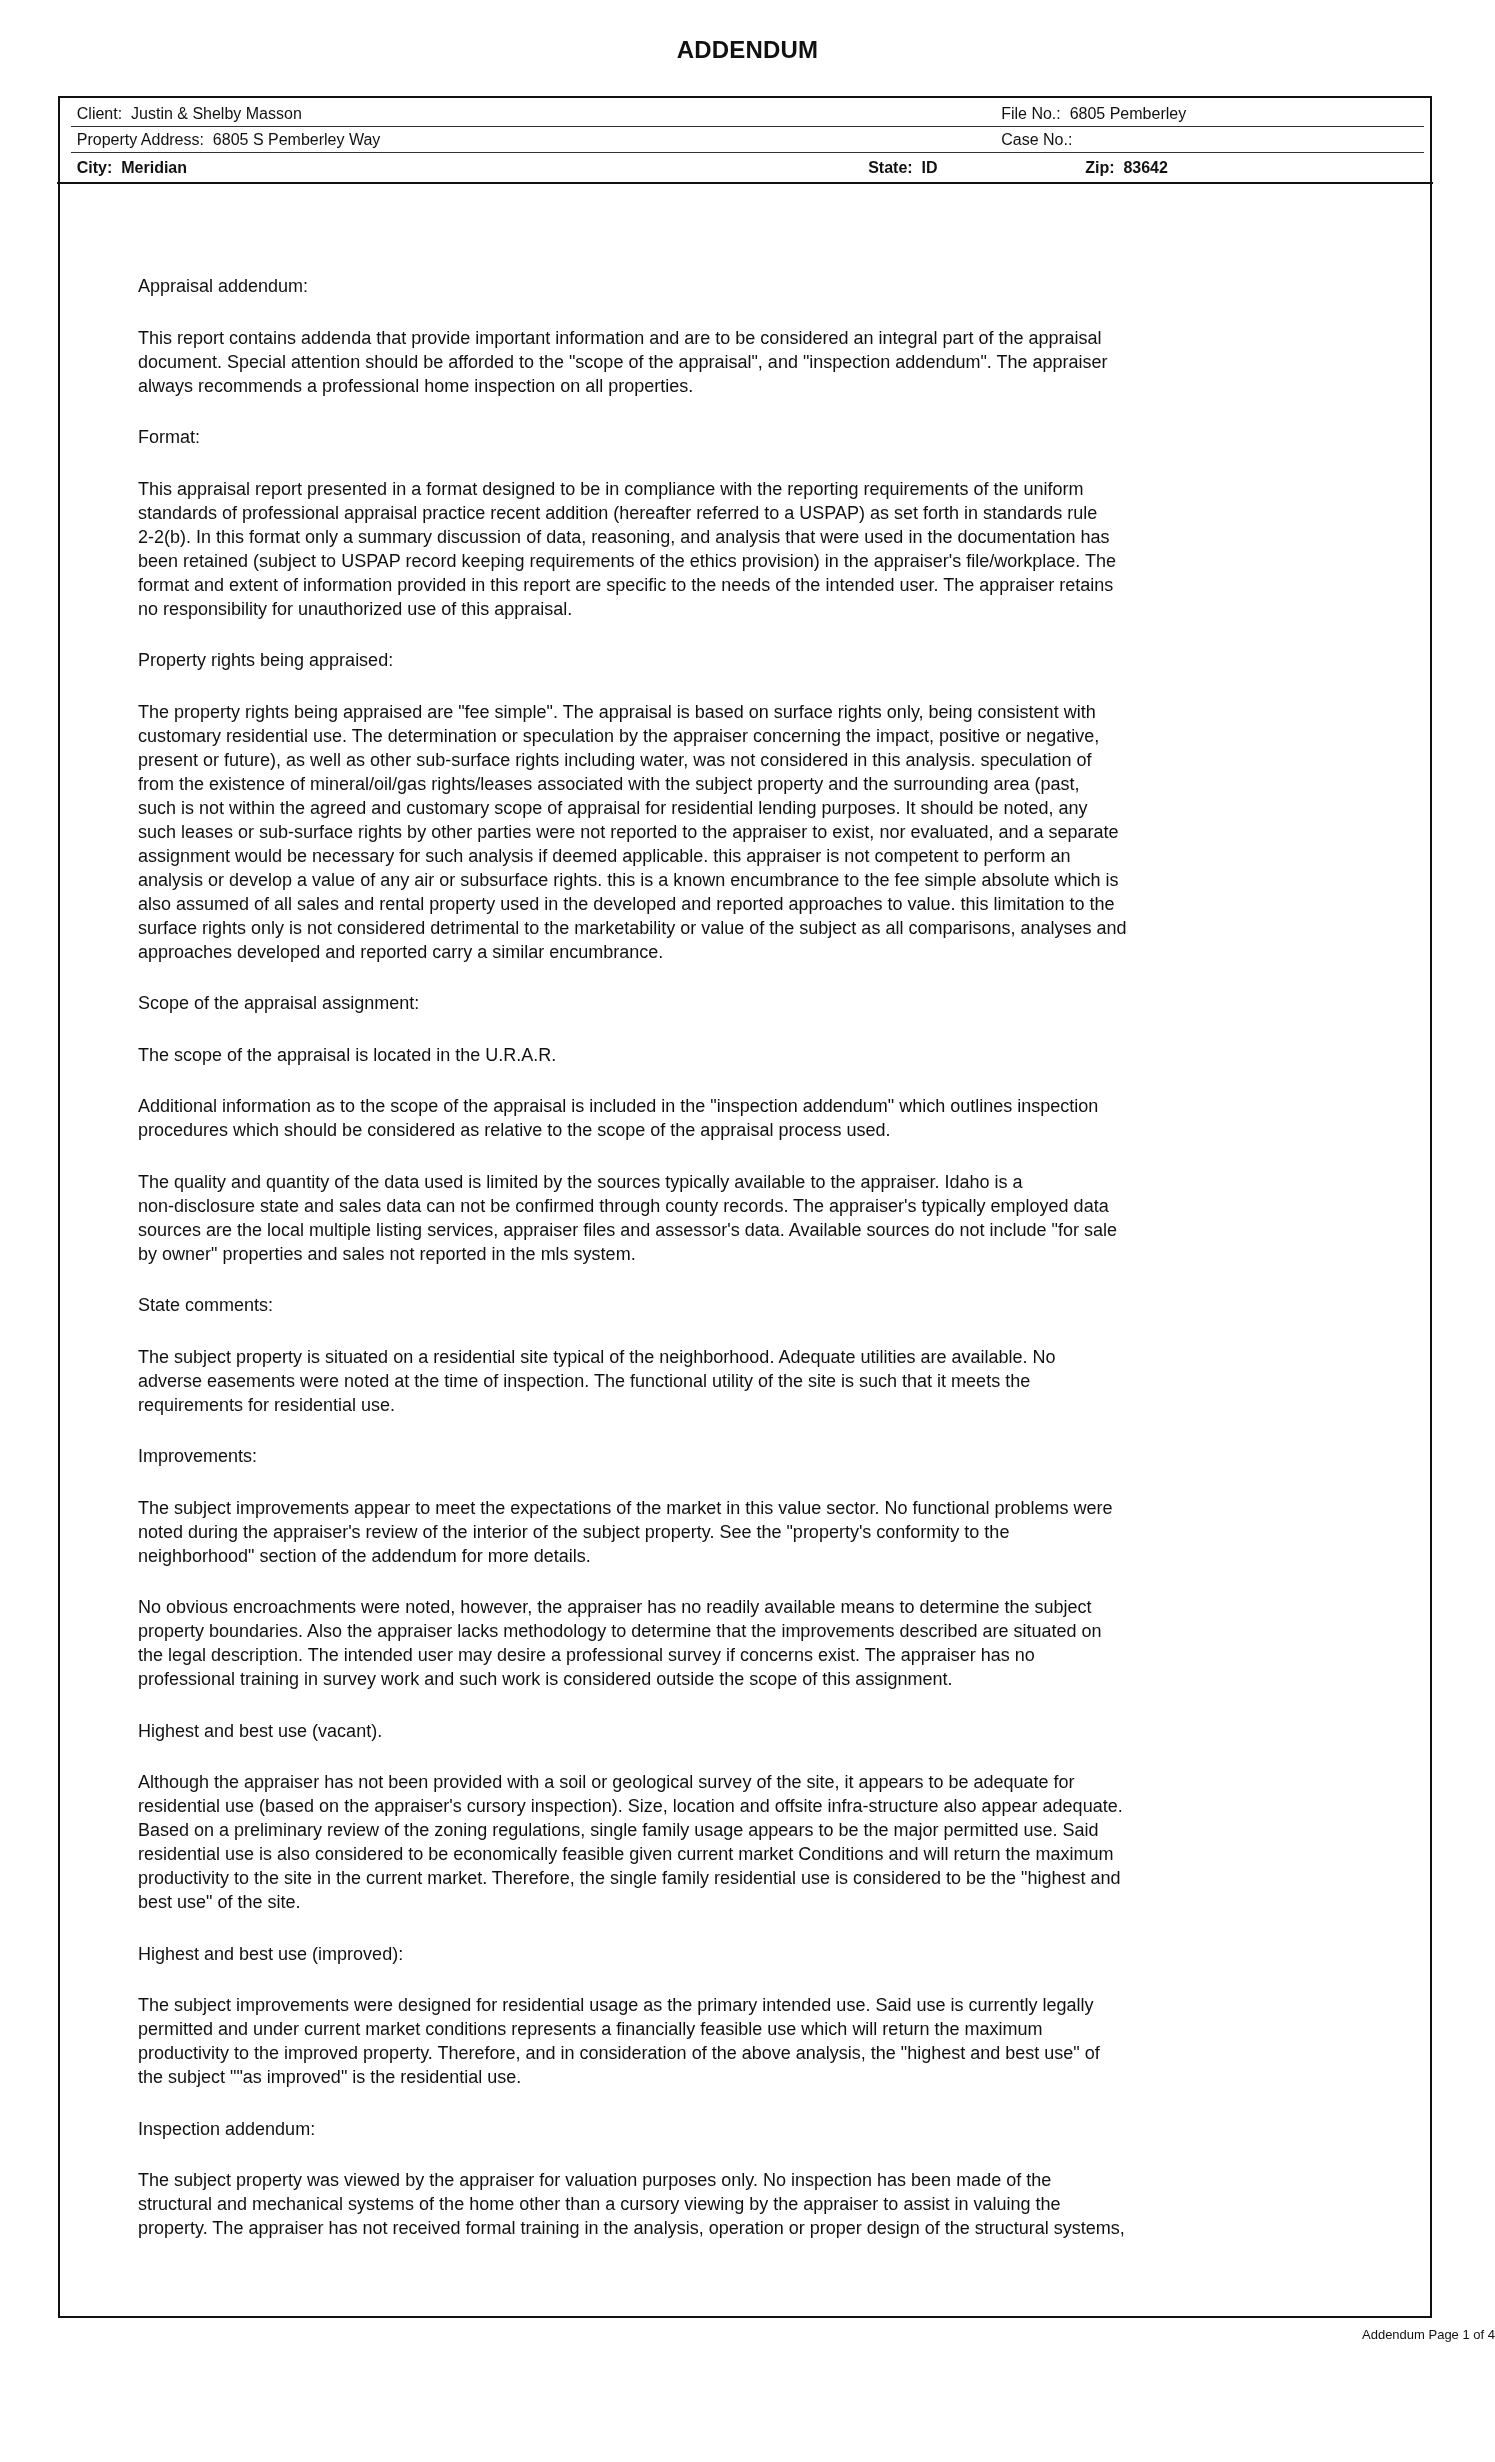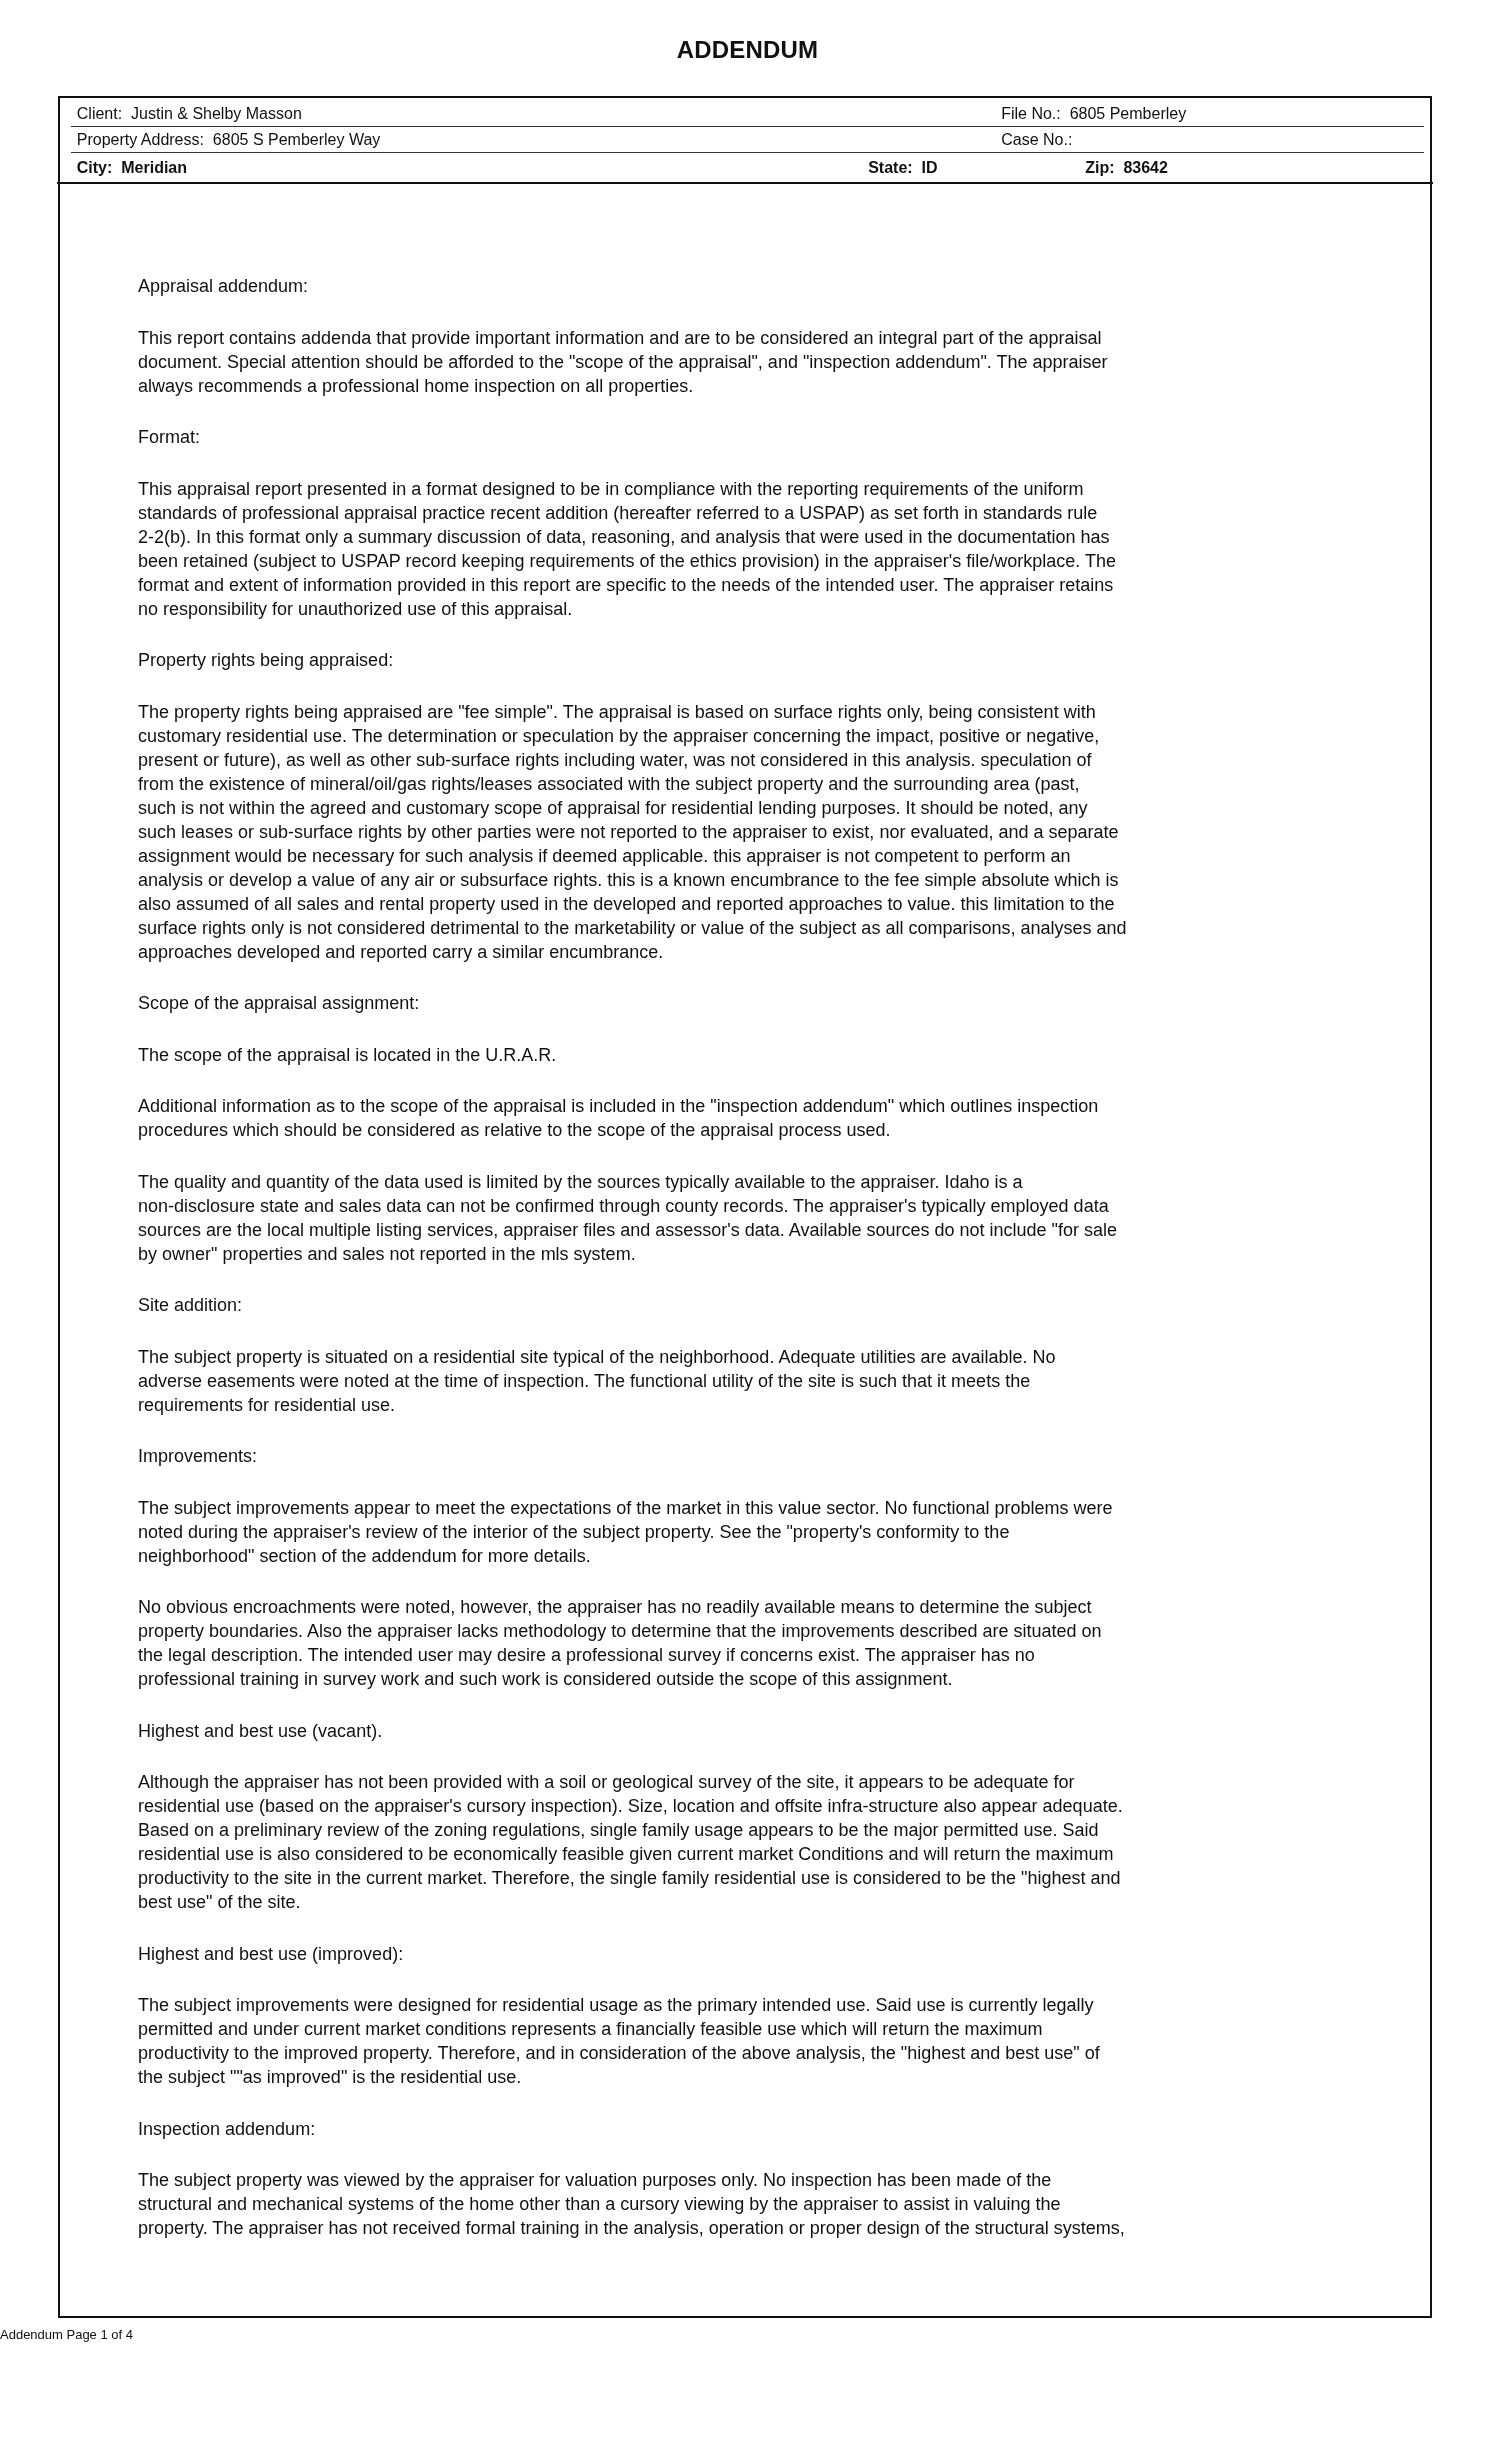--- a/index.html
+++ b/index.html
@@ -13,21 +13,21 @@
              border-bottom: 1.4px solid #333333; font-size: 16px; }
   .hdr-row span { position: absolute; bottom: 2.8px; white-space: nowrap; }
   .hdr-row.r1 { top: 1.9px; }
   .hdr-row.r2 { top: 28px; }
   .hdr-row.r3 { top: 54px; border-bottom: none; height: 28px; font-weight: bold; }
   .hdr-sep { position: absolute; left: -2.8px; right: -2.8px; top: 84px; height: 0;
              border-top: 2.8px solid #111111; }
   .body-text { position: absolute; left: 78px; top: 159px; width: 1243px; font-size: 18px; margin-top: 17px; }
   .block { margin: 0 0 27.5px 0; }
   .line { display: block; line-height: 24px; height: 24px; white-space: nowrap; }
-  .footer { position: absolute; left: 0; width: 1495px; top: 2327px; text-align: left;
+  .footer { position: absolute; left: 0; width: 1495px; top: 2327px; text-align: right;
             font-size: 13px; }
 </style>
 </head>
 <body>
 
 <div class="title">ADDENDUM</div>
 
 <div class="frame">
   <div class="hdr-row r1">
     <span style="left:5.6px">
@@ -111,21 +111,21 @@
         <span class="line">Additional information as to the scope of the appraisal is included in the "inspection addendum" which outlines inspection</span>
         <span class="line">procedures which should be considered as relative to the scope of the appraisal process used.</span>
       </div>
       <div class="block">
         <span class="line">The quality and quantity of the data used is limited by the sources typically available to the appraiser.  Idaho is a</span>
         <span class="line">non-disclosure state and sales data can not be confirmed through county records.  The appraiser's typically employed data</span>
         <span class="line">sources are the local multiple listing services, appraiser files and assessor's data.  Available sources do not include "for sale</span>
         <span class="line">by owner" properties and sales not reported in the mls system.</span>
       </div>
       <div class="block">
-        <span class="line">Site addition:</span>
+        <span class="line">State comments:</span>
       </div>
       <div class="block">
         <span class="line">The subject property is situated on a residential site typical of the neighborhood.  Adequate utilities are available. No</span>
         <span class="line">adverse easements were noted at the time of inspection. The functional utility of the site is such that it meets the</span>
         <span class="line">requirements for residential use.</span>
       </div>
       <div class="block">
         <span class="line">Improvements:</span>
       </div>
       <div class="block">

